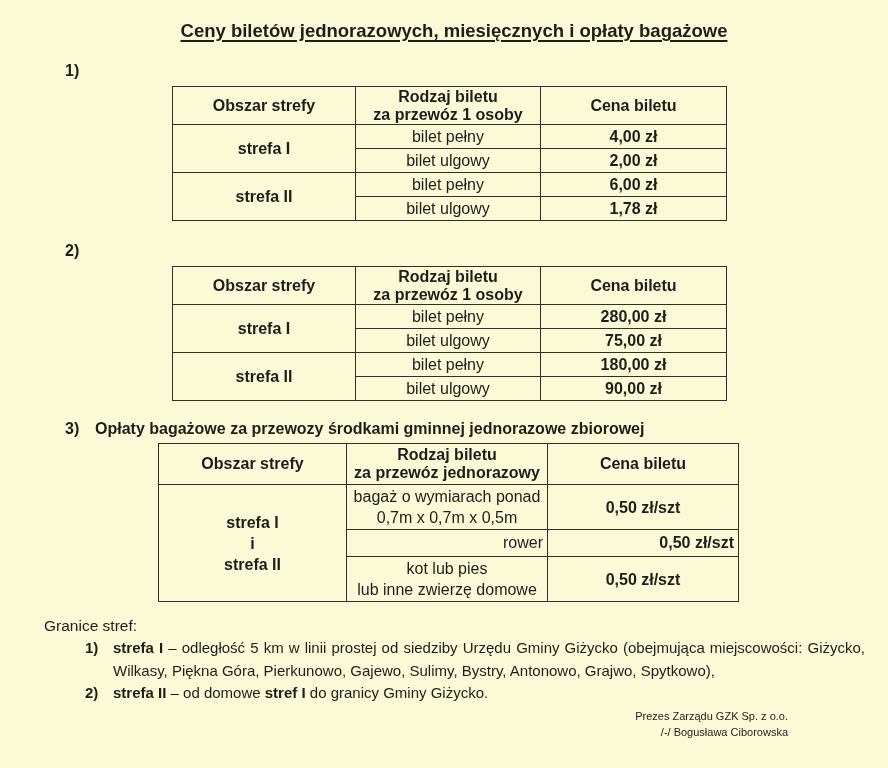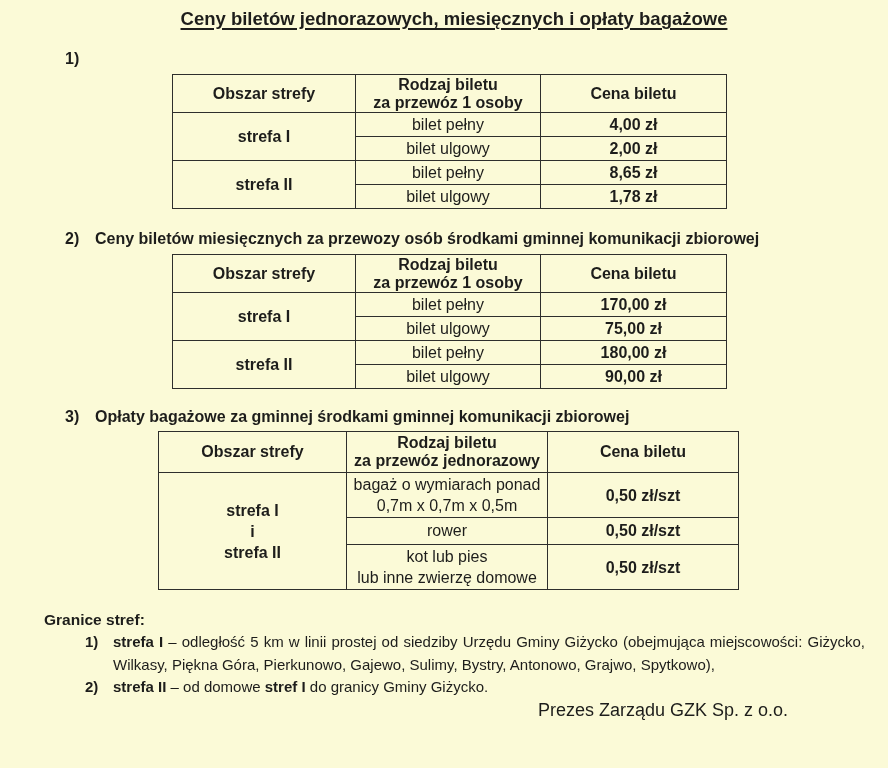--- a/index.html
+++ b/index.html
@@ -3,21 +3,21 @@
 <meta charset="utf-8">
 <style>
   html, body { margin: 0; padding: 0; }
   body {
     width: 888px; height: 768px;
     background: #FBFAD7;
     font-family: "Liberation Sans", sans-serif;
     color: #1D1D1B;
     overflow: hidden;
   }
-  .title-wrap { padding-top: 8px; text-align: center; margin-left: 20px; }
+  .title-wrap { padding-top: 20px; text-align: center; margin-left: 20px; }
   .title {
     font-size: 18.5px; font-weight: bold;
     text-decoration: underline;
     text-decoration-thickness: 2px;
     text-underline-offset: 3px;
   }
   .sec-heading { display: flex; margin-left: 65px; font-weight: bold; font-size: 16px; line-height: 19px; }
   .sec-num { width: 30px; flex: none; }
   .sec1 { margin-top: 19px; }
   .sec2 { margin-top: 20px; }
@@ -35,33 +35,33 @@
   .val { font-weight: bold; margin-left: 18px; }
 
   .t12 { margin: 6px 0 0 172px; }
   .t12 .c1 { width: 174px; } .t12 .c2 { width: 176px; } .t12 .c3 { width: 177px; }
   .t12 td { height: 23px; }
 
   .t3 { margin: 5px 0 0 158px; }
   .t3 .c1 { width: 179px; } .t3 .c2 { width: 192px; } .t3 .c3 { width: 182px; }
   .t3 th { height: 40px; }
   .t3 .r-tall td { height: 44px; line-height: 21px; }
-  .t3 .r-short td { height: 26px; }
+  .t3 .r-short td { height: 26px; text-align: right; }
 
-  .granice { margin: 20px 0 2px 44px; font-weight: bold; font-size: 15.5px; line-height: 19px; }
+  .granice { margin: 14px 0 2px 44px; font-weight: normal; font-size: 15.5px; line-height: 19px; }
   .fn-item { display: flex; margin-left: 85px; font-size: 15px; line-height: 22.5px; }
   .fn-num { width: 28px; flex: none; font-weight: bold; }
   .fn-text { width: 752px; text-align: justify; }
   .fn-text b { font-weight: bold; }
 
   .signature {
     width: fit-content;
     margin: 3px 100px 0 auto;
     text-align: right;
-    font-size: 18px; line-height: 16.5px;
+    font-size: 11px; line-height: 16.5px;
   }
 </style>
 </head>
 <body>
 
 <div>
 
   <div class="title-wrap">
     <span class="title">Ceny biletów jednorazowych, miesięcznych i opłaty bagażowe</span>
   </div>
@@ -82,65 +82,64 @@
       <td>bilet pełny</td>
       <td class="val">4,00 zł</td>
     </tr>
     <tr>
       <td>bilet ulgowy</td>
       <td class="val">2,00 zł</td>
     </tr>
     <tr>
       <td class="zone" rowspan="2">strefa II</td>
       <td>bilet pełny</td>
-      <td class="val">8,65 zł</td>
+      <td class="val">6,00 zł</td>
     </tr>
     <tr>
       <td>bilet ulgowy</td>
       <td class="val">1,78 zł</td>
     </tr>
   </tbody>
     </table>
 
   <div class="sec-heading sec2">
     <span class="sec-num">2)</span>
-    <span>Ceny biletów miesięcznych za przewozy osób środkami gminnej komunikacji zbiorowej</span>
   </div>
   <table class="price t12">
     <tbody>
         <tr>
       <th class="c1">Obszar strefy</th>
       <th class="c2 pre">Rodzaj biletu
 za przewóz 1 osoby</th>
       <th class="c3">Cena biletu</th>
     </tr>
     <tr>
       <td class="zone" rowspan="2">strefa I</td>
       <td>bilet pełny</td>
-      <td class="val">170,00 zł</td>
+      <td class="val">280,00 zł</td>
     </tr>
     <tr>
       <td>bilet ulgowy</td>
       <td class="val">75,00 zł</td>
     </tr>
     <tr>
       <td class="zone" rowspan="2">strefa II</td>
       <td>bilet pełny</td>
       <td class="val">180,00 zł</td>
     </tr>
     <tr>
       <td>bilet ulgowy</td>
       <td class="val">90,00 zł</td>
     </tr>
   </tbody>
     </table>
 
   <div class="sec-heading sec3">
     <span class="sec-num">3)</span>
-    <span>Opłaty bagażowe za gminnej środkami gminnej komunikacji zbiorowej</span>
+    <span>Opłaty bagażowe za przewozy środkami gminnej jednorazowe zbiorowej</span>
   </div>
   <table class="price t3">
     <tbody>
         <tr>
       <th class="c1">Obszar strefy</th>
       <th class="c2 pre">Rodzaj biletu
 za przewóz jednorazowy</th>
       <th class="c3">Cena biletu</th>
     </tr>
     <tr class="r-tall">
@@ -170,15 +169,16 @@
     <div class="fn-text"><b>strefa I</b><span> – odległość 5 km w linii prostej od siedziby Urzędu Gminy Giżycko (obejmująca miejscowości: Giżycko, Wilkasy, Piękna Góra, Pierkunowo, Gajewo, Sulimy, Bystry, Antonowo, Grajwo, Spytkowo),</span></div>
   </div>
 
   <div class="fn-item">
     <span class="fn-num">2)</span>
     <div class="fn-text"><b>strefa II</b><span> – od domowe </span><b>stref I</b><span> do granicy Gminy Giżycko.</span></div>
   </div>
 
   <div class="signature">
     <div>Prezes Zarządu GZK Sp. z o.o.</div>
+    <div>/-/  Bogusława Ciborowska</div>
   </div>
 
 </div>
 
 </body></html>

